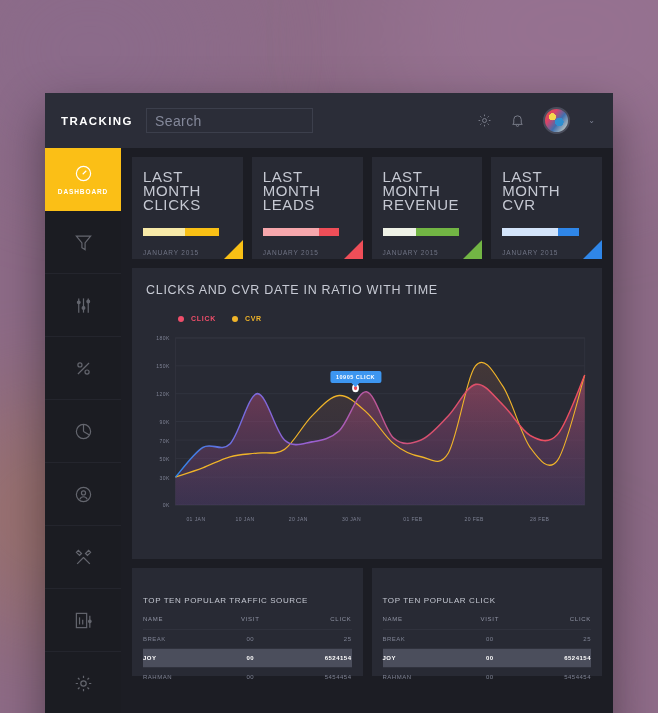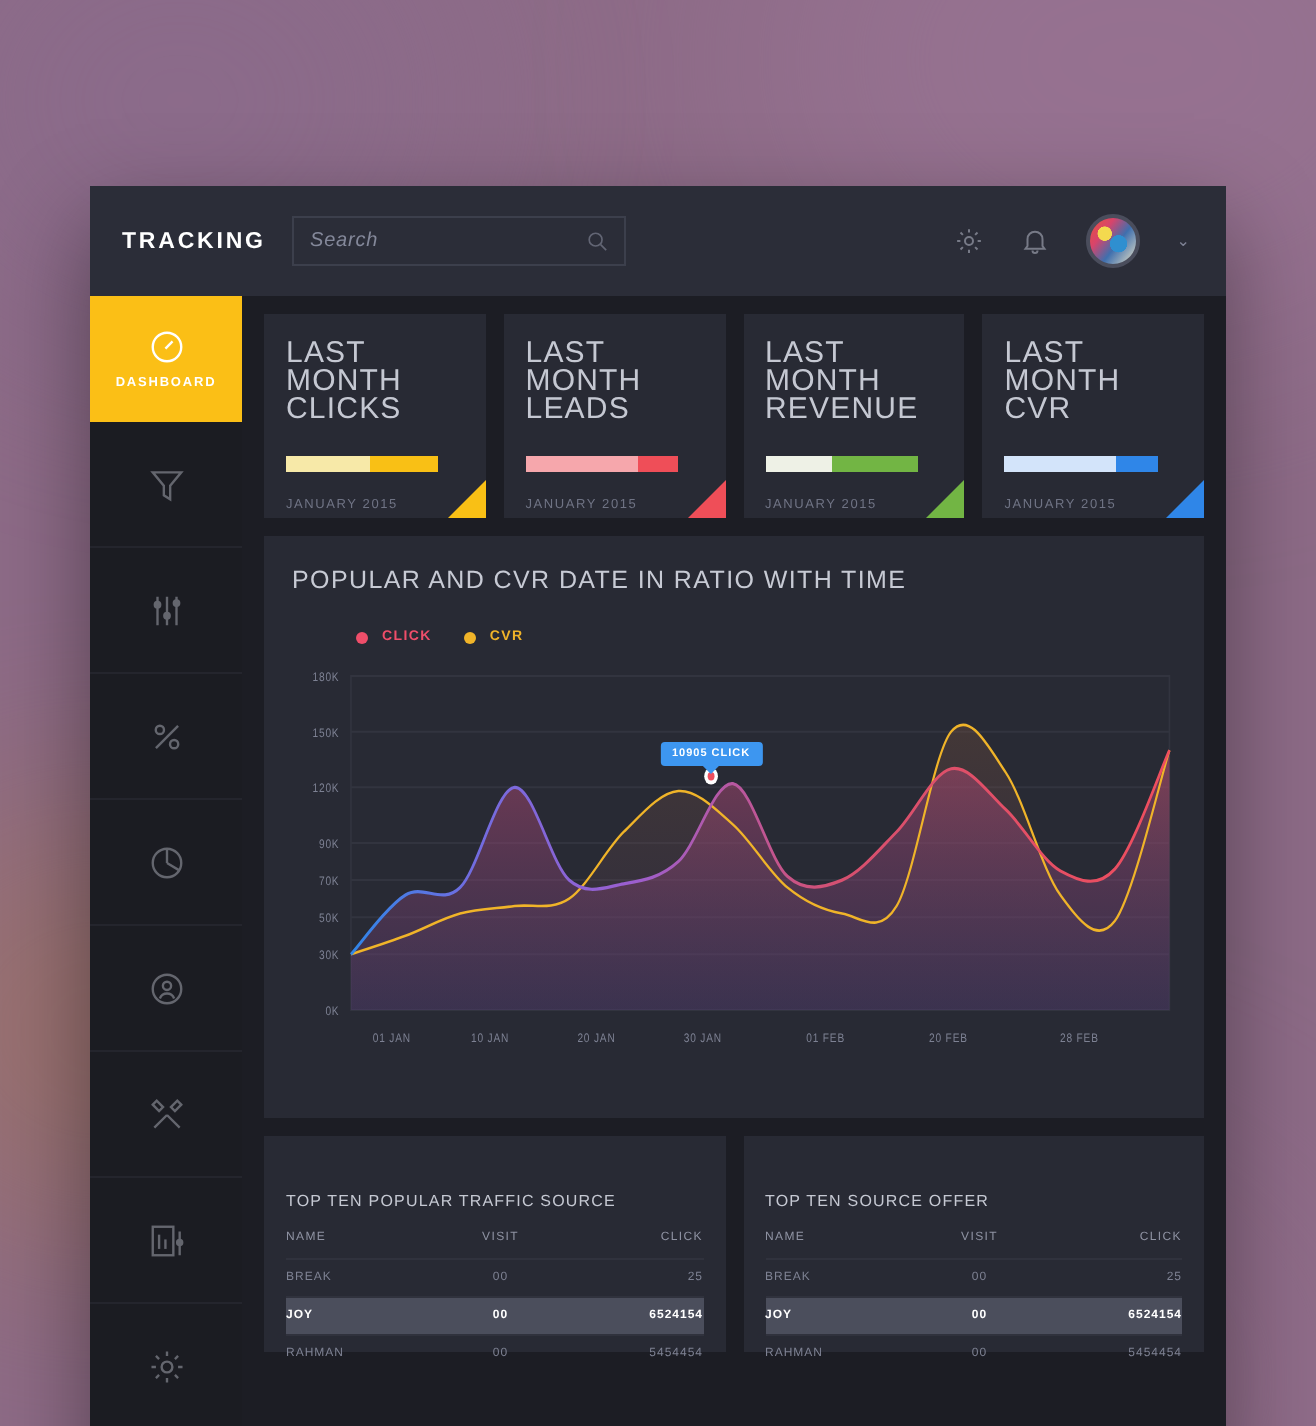--- a/index.html
+++ b/index.html
@@ -65,23 +65,22 @@
     align-items: center;
     padding: 0 8px;
   }
   .search-input {
     flex: 1;
     background: transparent;
     border: 0;
     outline: 0;
     color: #b9bcc7;
     font-family: "Liberation Sans", sans-serif;
-    font-size: 10px;
+    font-size: 14px;
     letter-spacing: .4px;
-    font-style: italic;
   }
   .search-input::placeholder { color: #84889a; }
   .topbar-right {
     margin-left: auto;
     display: flex;
     align-items: center;
     gap: 18px;
   }
   .ticon { width: 15px; height: 15px; opacity: .55; cursor: pointer; }
   .ticon svg { display: block; width: 100%; height: 100%; }
@@ -429,21 +428,21 @@
           <div class="bar-track">
             <div class="bar-light" id="bl3" style="background: rgb(211, 228, 250); width: 73%;"></div>
               <div class="bar-dark" id="bd3" style="background: rgb(47, 134, 232);"></div>
           </div>
           <div class="card-date">JANUARY 2015</div>
           <div class="corner" id="c3" style="border-color: transparent transparent rgb(47, 134, 232);"></div>
         </div>
       </div>
 
       <div class="chart-panel">
-        <div class="chart-title">POPULAR AND CVR DATE IN RATIO WITH TIME</div>
+        <div class="chart-title">CLICKS AND CVR DATE IN RATIO WITH TIME</div>
 
         <div class="legend">
           <div class="legend-item">
             <span class="dot" id="lg0" style="background: rgb(239, 78, 106);"></span>
             <span class="legend-label" id="lgl0" style="color: rgb(239, 78, 106);">CLICK</span>
           </div>
           <div class="legend-item">
             <span class="dot" id="lg1" style="background: rgb(240, 180, 41);"></span>
             <span class="legend-label" id="lgl1" style="color: rgb(240, 180, 41);">CVR</span>
           </div>
@@ -528,21 +527,21 @@
               <tr>
                 <td>RAHMAN</td>
                 <td>00</td>
                 <td>5454454</td>
               </tr>
             </tbody>
           </table>
         </div>
 
         <div class="tpanel">
-          <div class="tpanel-title">TOP TEN SOURCE OFFER</div>
+          <div class="tpanel-title">TOP TEN POPULAR CLICK</div>
           <table>
             <thead>
                 <tr>
               <th>NAME</th>
               <th>VISIT</th>
               <th>CLICK</th>
             </tr>
               </thead>
             <tbody>
               <tr>

